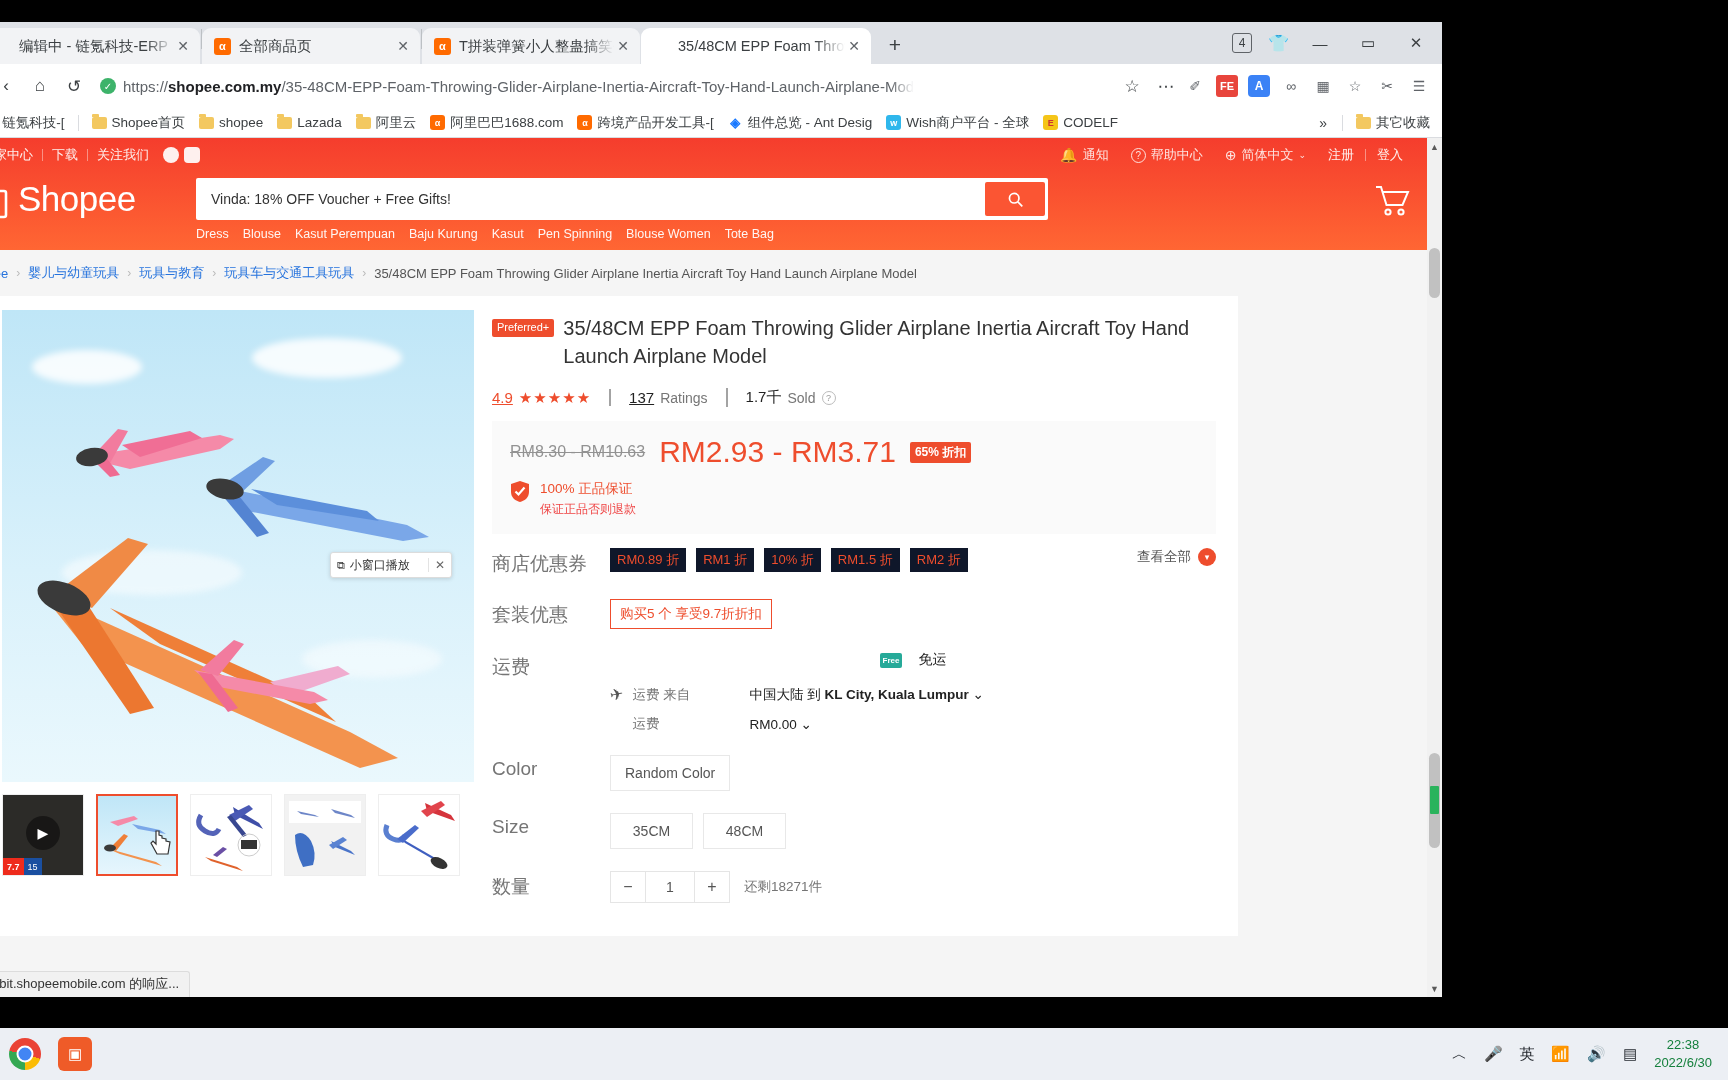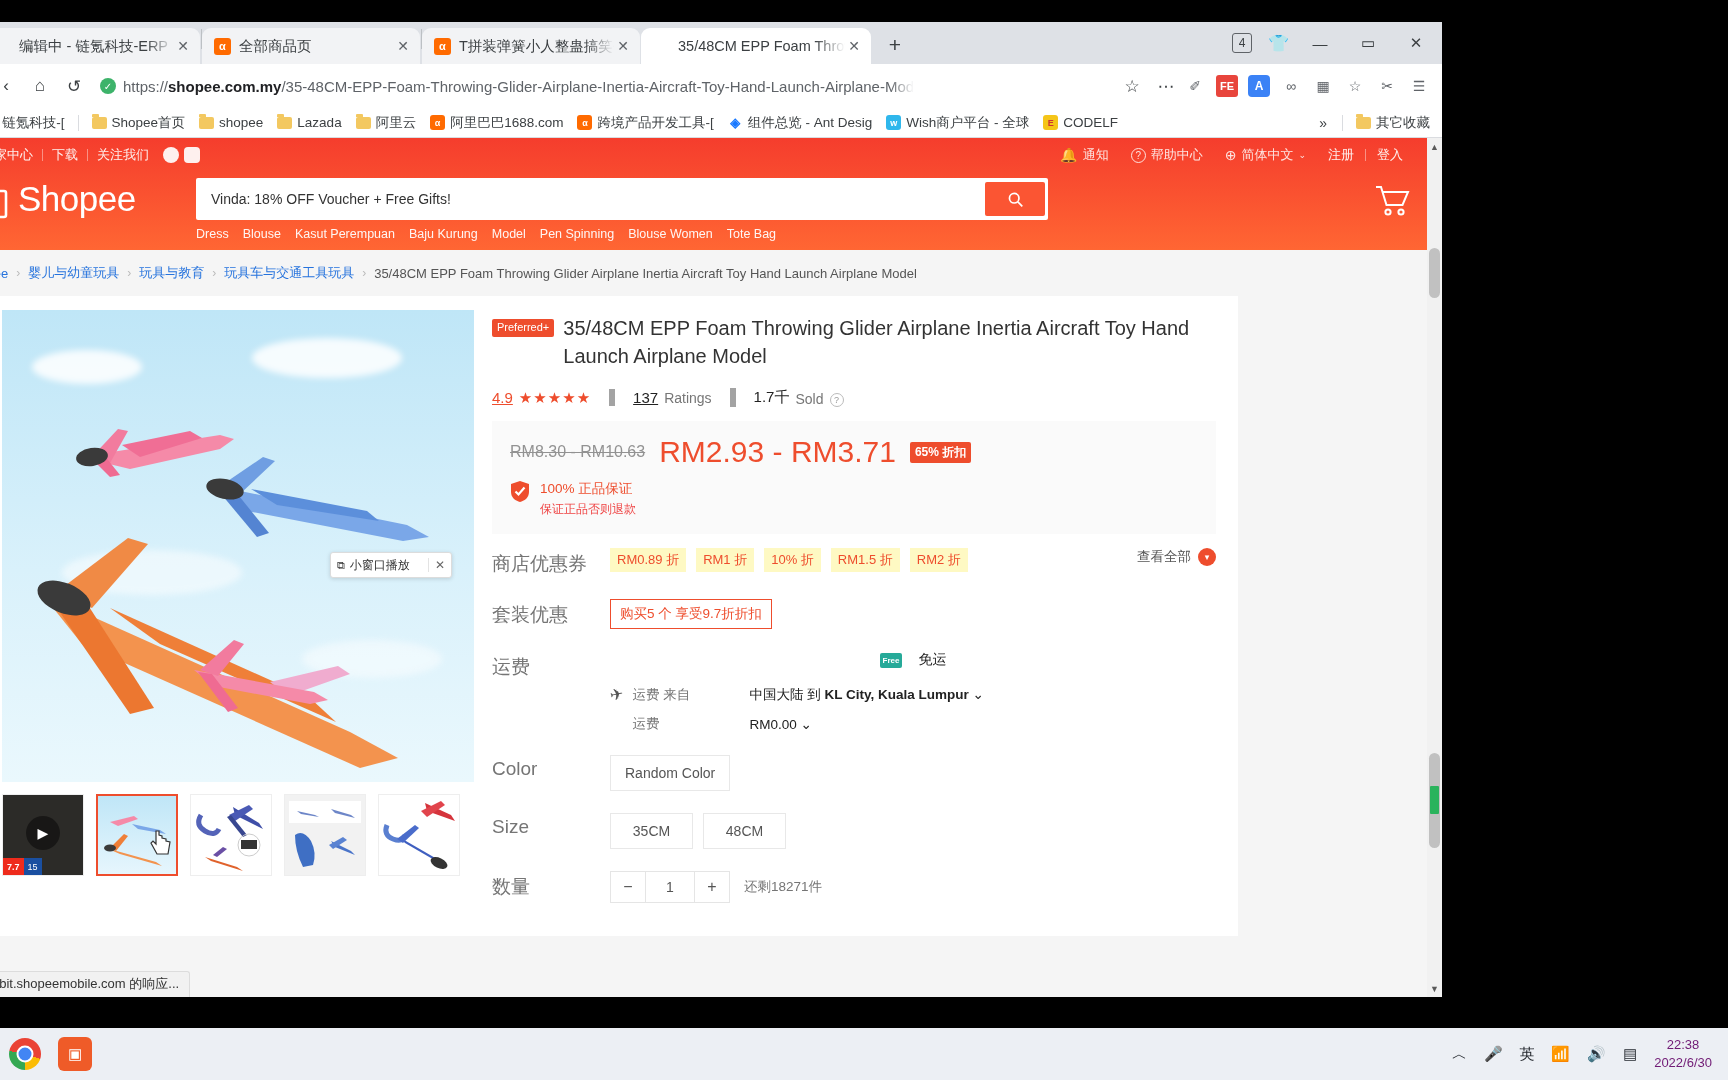--- a/index.html
+++ b/index.html
@@ -254,21 +254,21 @@
     background: #ee4d2d; color: #fff; font-size: 11px; font-weight: 500;
     padding: 2px 5px; border-radius: 2px; white-space: nowrap; margin-top: 5px;
     line-height: 1.25;
   }
   .ptitle { font-size: 20px; line-height: 1.4; color: #333; font-weight: 500; }
   .statrow {
     display: flex; align-items: center; gap: 0; margin-top: 18px;
     font-size: 15px; color: #222;
   }
   .stat { display:flex; align-items:center; gap: 6px; padding-right: 18px;}
-  .stat + .stat { padding-left: 18px; border-left: 6px solid #a3a3a3; align-items: flex-end;}
+  .stat + .stat { padding-left: 18px; border-left: 2px solid #a3a3a3;}
   .scorenum { color:#ee4d2d; text-decoration: underline; font-size: 15px;}
   .stars { color:#ee4d2d; font-size: 15px; letter-spacing: 1px;}
   .statnum { text-decoration: underline; }
   .statlbl { color: #767676; font-size: 14px; }
   .qmark { width:14px;height:14px;border:1px solid #bbb;border-radius:50%;
     font-size:9px;color:#999;display:inline-flex;align-items:center;justify-content:center;}
   .pricebox {
     background: #fafafa; margin-top: 14px; padding: 14px 18px 16px 18px;
   }
   .pricerow { display: flex; align-items: center; gap: 14px;}
@@ -278,21 +278,21 @@
   .authrow { display:flex; align-items:flex-start; gap: 10px; margin-top: 11px;}
   .shield-red { width: 20px; height: 23px; }
   .auth-main { color:#ee4d2d; font-size: 13.5px;}
   .auth-main span { color:#ee4d2d; }
   .auth-sub { color:#ef4444; font-size: 12px; margin-top: 3px;}
   .speclist { margin-top: 14px; }
   .specrow { display: flex; align-items: flex-start; margin-bottom: 22px; }
   .speclabel { width: 118px; color:#757575; font-size: 19px; padding-top: 3px; flex-shrink:0;}
   .specval { flex: 1; display:flex; align-items:flex-start; flex-wrap: wrap; gap: 10px;}
   .voucher {
-    background: #fef9c3; color:#ee4d2d; font-size: 13px; padding: 3px 7px;
+    background: #0f172a; color:#ee4d2d; font-size: 13px; padding: 3px 7px;
   }
   .viewall { margin-left:auto; display:flex;align-items:center;gap:7px;color:#555;font-size:13.5px;}
   .chev-circ {
     width: 18px;height:18px;border-radius:50%;background:#ee4d2d;color:#fff;
     display:flex;align-items:center;justify-content:center;font-size:9px;
   }
   .bundle {
     border: 1px solid #ee4d2d; color:#ee4d2d; font-size:13.5px; padding: 5px 9px;
   }
   .freebadge {
@@ -346,21 +346,21 @@
   .taskbar {
     position: absolute; left: 0; bottom: 0; width: 1728px; height: 52px;
     background: #eceff4;
     display: flex; align-items: center;
   }
   .tb-left { display:flex; align-items:center; gap: 16px; padding-left: 8px;}
   .tb-icon { width: 34px; height: 34px; border-radius: 6px;
     display:flex;align-items:center;justify-content:center;}
   .tb-right { margin-left:auto; display:flex;align-items:center; gap: 17px; padding-right: 16px;
     font-size: 15px; color:#1f2329;}
-  .clock { font-size: 13px; line-height: 1.35; text-align:center; color:#701a75;}
+  .clock { font-size: 13px; line-height: 1.35; text-align:center; color:#15803d;}
   
   .chrome-logo { position: relative; width: 32px; height: 32px; border-radius:50%;
     background: conic-gradient(#ea4335 0 30%, #fbbc05 30% 50%, #34a853 50% 78%, #ea4335 78% 100%);}
   .chrome-logo:after { content:''; position:absolute; left:50%;top:50%;transform:translate(-50%,-50%);
     width:13px;height:13px;border-radius:50%;background:#4285f4;border:2px solid #fff;}
 </style>
 </head>
 <body>
 
 <div id="viewport">
@@ -523,21 +523,21 @@
                     <circle cx="8.5" cy="8.5" r="5.6"></circle>
                     <line x1="12.8" y1="12.8" x2="18" y2="18"></line>
                   </svg>
               </div>
             </div>
             <div class="hotwords">
               <span>Dress</span>
               <span>Blouse</span>
               <span>Kasut Perempuan</span>
               <span>Baju Kurung</span>
-              <span>Model</span>
+              <span>Kasut</span>
               <span>Pen Spinning</span>
               <span>Blouse Women</span>
               <span>Tote Bag</span>
             </div>
           </div>
           <div class="cartwrap">
             <span class="cart">
               <svg width="36" height="33" viewBox="0 0 36 33" fill="none" stroke="#fff" stroke-width="2">
                   <path d="M2 3h5l5.5 18h16L34 8H9"></path>
                   <circle cx="14" cy="28" r="2.6"></circle>

